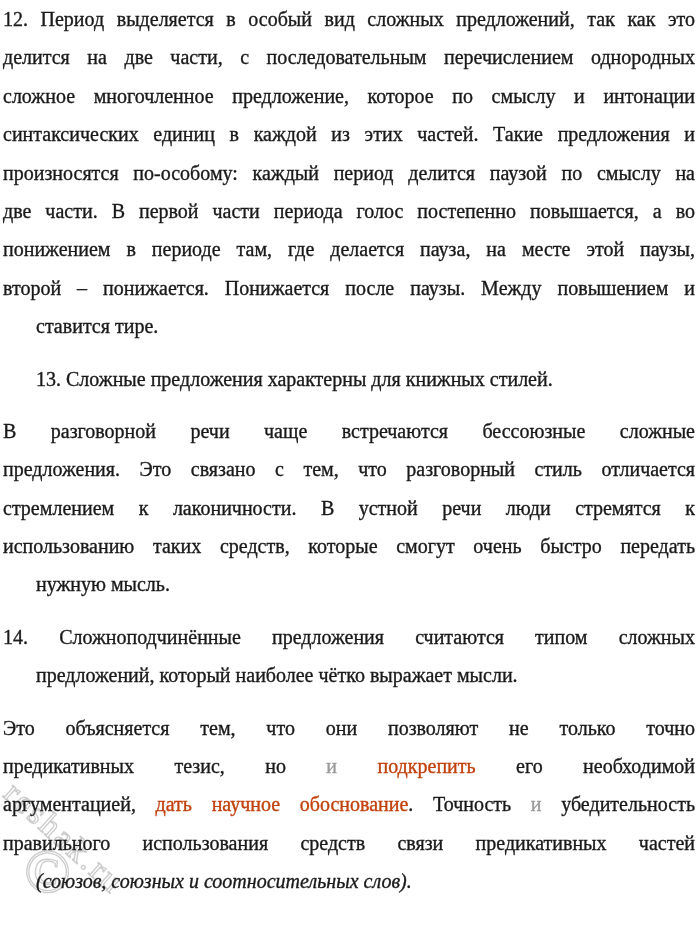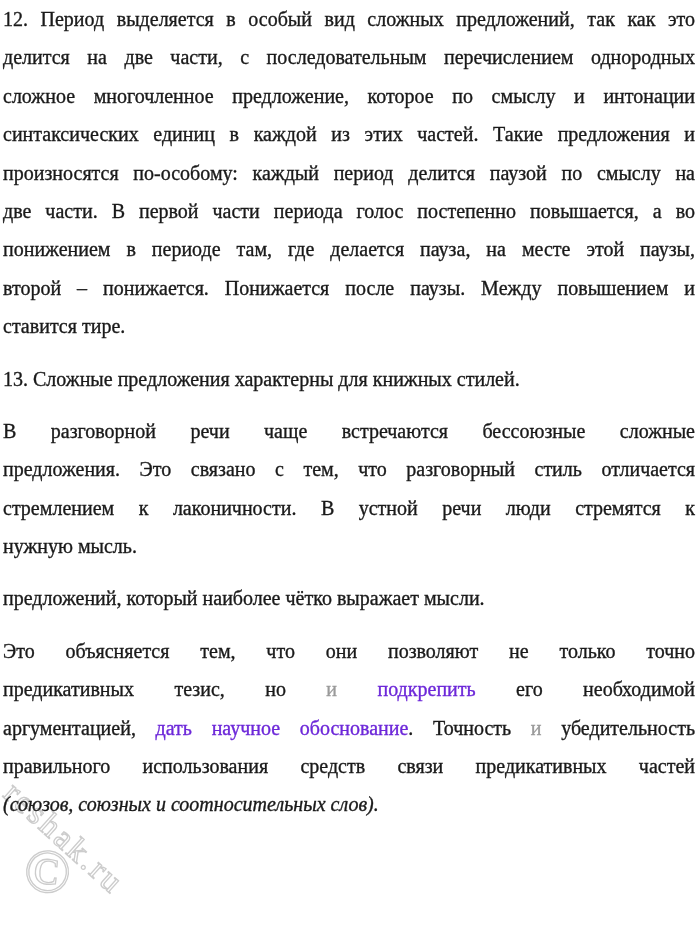--- a/index.html
+++ b/index.html
@@ -22,25 +22,25 @@
     line-height: 38.4px;
     -webkit-text-stroke: 0.35px;
   }
   .para { margin: 0 0 14px 0; }
   .para:last-child { margin-bottom: 0; }
   .line {
     height: 38.4px;
     text-align: justify;
     text-align-last: justify;
   }
-  .line.last { text-align-last: left; }
+  .line.last { text-align-last: left; margin-left: 33px; }
   .line.italic { font-style: italic; }
 
   
-  .c-mid   { color: #6d28d9; }
+  .c-mid   { color: #c2410c; }
   .c-light { color: #9a9a9a; }
 
   
   .wm {
     position: absolute;
     z-index: 1;
     font-family: "Liberation Serif", "DejaVu Serif", serif;
     color: #dddddd;
     line-height: 1;
     user-select: none;
@@ -88,24 +88,26 @@
   </div>
 
   <div class="para">
     <div class="line last">13. Сложные предложения характерны для книжных стилей.</div>
   </div>
 
   <div class="para">
     <div class="line">В разговорной речи чаще встречаются бессоюзные сложные</div>
     <div class="line">предложения. Это связано с тем, что разговорный стиль отличается</div>
     <div class="line">стремлением к лаконичности. В устной речи люди стремятся к</div>
+    <div class="line">использованию таких средств, которые смогут очень быстро передать</div>
     <div class="line last">нужную мысль.</div>
   </div>
 
   <div class="para">
+    <div class="line">14. Сложноподчинённые предложения считаются типом сложных</div>
     <div class="line last">предложений, который наиболее чётко выражает мысли.</div>
   </div>
 
   <div class="para">
     <div class="line">Это объясняется тем, что они позволяют не только точно</div>
 
     <div class="line">
       <span>предикативных тезис, но </span><span class="c-light">и </span><span class="c-mid">подкрепить </span><span>его необходимой</span>
     </div>
 

